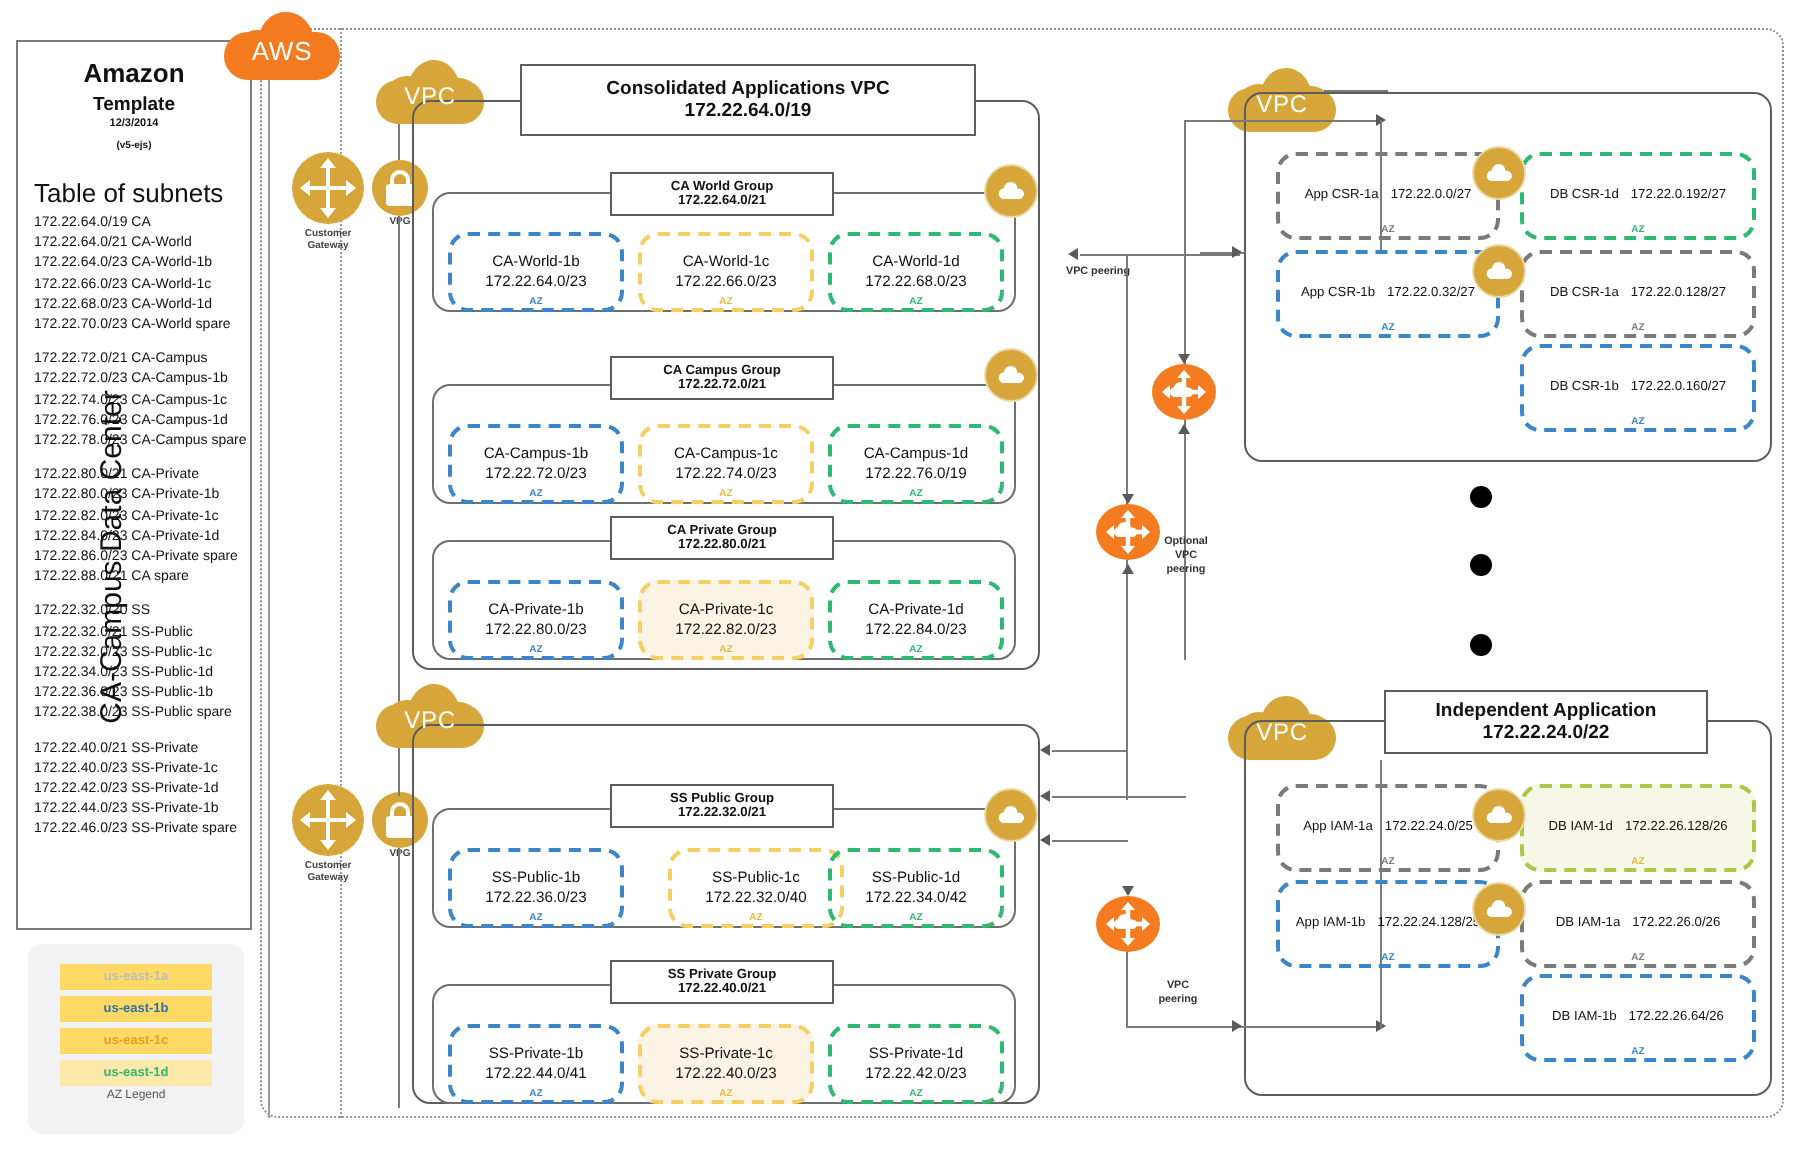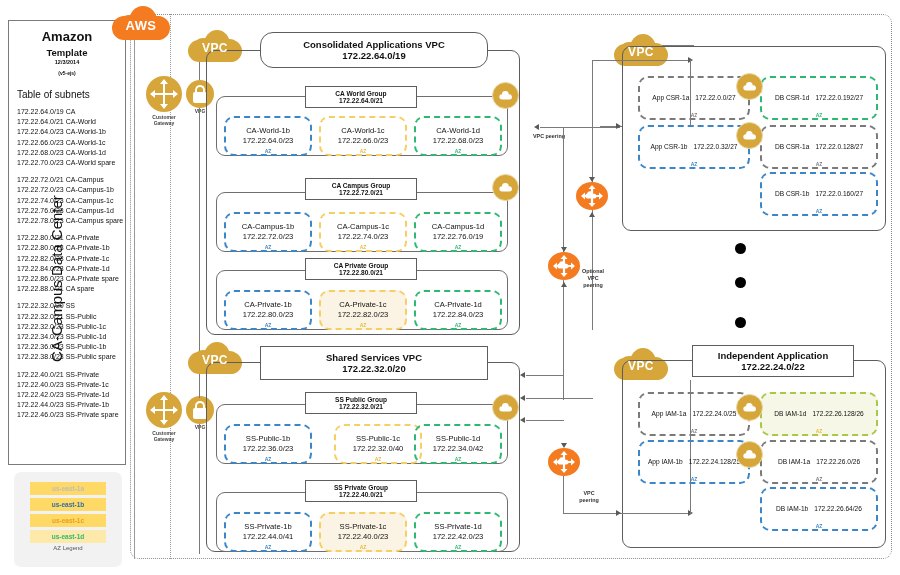--- a/index.html
+++ b/index.html
@@ -6,40 +6,40 @@
   body{font-family:"Liberation Sans","DejaVu Sans",sans-serif;}
   #canvas{position:relative;width:900px;height:575px;overflow:hidden;background:#fff;}
   .abs{position:absolute;box-sizing:border-box;}
 
   
   #title-panel{left:8px;top:20px;width:118px;height:445px;border:1px solid #7b7b7b;background:#fff;}
   .t-amazon{position:absolute;top:8px;left:0;width:100%;text-align:center;font-size:13px;font-weight:bold;color:#111;}
   .t-template{position:absolute;top:26px;left:0;width:100%;text-align:center;font-size:9.5px;font-weight:bold;color:#111;}
   .t-date{position:absolute;top:38px;left:0;width:100%;text-align:center;font-size:5.5px;font-weight:bold;color:#111;}
   .t-ver{position:absolute;top:49px;left:0;width:100%;text-align:center;font-size:5px;font-weight:bold;color:#111;}
-  .t-tos{position:absolute;top:68px;left:8px;font-size:10px;color:#111;}
+  .t-tos{position:absolute;top:68px;left:8px;font-size:13px;color:#111;}
   #subnet-table{position:absolute;top:86px;left:8px;right:4px;}
   .sn-group{margin-bottom:7px;}
   .sn-row{font-size:7px;color:#111;line-height:10.2px;white-space:nowrap;}
 
   
   #az-legend{left:14px;top:472px;width:108px;height:95px;background:#f2f2f2;border-radius:7px;}
   .az-chip{position:absolute;left:16px;width:76px;height:13px;text-align:center;font-size:6.5px;font-weight:bold;line-height:13px;}
   .az-legend-cap{position:absolute;left:0;top:73px;width:100%;text-align:center;font-size:6px;color:#555;}
 
   
   #aws-region{left:130px;top:14px;width:762px;height:545px;border:1.4px dotted #8c8c8c;border-radius:9px;}
 
   
   .cloud{position:absolute;}
   .cloud .body{position:absolute;left:0;top:26%;width:100%;height:58%;border-radius:40px;}
   .cloud .p1{position:absolute;left:8%;top:22%;width:42%;height:62%;border-radius:50%;}
   .cloud .p2{position:absolute;left:30%;top:0%;width:48%;height:78%;border-radius:50%;}
   .cloud .p3{position:absolute;left:58%;top:24%;width:38%;height:60%;border-radius:50%;}
-  .cloud .lbl{position:absolute;left:0;top:30%;width:100%;text-align:center;color:#fff;font-weight:bold;letter-spacing:.4px;z-index:3;}
+  .cloud .lbl{position:absolute;left:0;top:30%;width:100%;text-align:center;color:#fff;font-weight:normal;letter-spacing:.4px;z-index:3;}
 
   
   .vpc-title{border:1.2px solid #5d5d5d;background:#fff;text-align:center;display:flex;flex-direction:column;justify-content:center;z-index:6;}
   .vpc-title .l1{font-size:9.5px;font-weight:bold;color:#111;}
   .vpc-title .l2{font-size:9.5px;font-weight:bold;color:#111;}
   .vpc-outline{border:1.1px solid #5d5d5d;border-radius:9px;background:transparent;}
   .grp-outline{border:1.1px solid #6e6e6e;border-radius:9px;background:transparent;}
   .grp-title{border:1px solid #5d5d5d;background:#fff;text-align:center;display:flex;flex-direction:column;justify-content:center;z-index:6;}
   .grp-title .l1{font-size:6.6px;font-weight:bold;color:#111;}
   .grp-title .l2{font-size:6.6px;font-weight:bold;color:#111;}
@@ -220,21 +220,21 @@
   </div>
   <div class="cloud" style="left:614px;top:348px;width:54px;height:38px;">
     <div class="body" style="background:#d6a63a;"></div>
       <div class="p1" style="background:#d6a63a;"></div>
     <div class="p2" style="background:#d6a63a;"></div>
       <div class="p3" style="background:#d6a63a;"></div>
     <div class="lbl" style="font-size:12px;">VPC</div>
   </div>
 
   <div class="abs ln lnh" style="left:236px;top:50px;width:26px;"></div>
-  <div class="abs vpc-title" style="left:260px;top:32px;width:228px;height:36px;border-radius:13px;">
+  <div class="abs vpc-title" style="left:260px;top:32px;width:228px;height:36px;">
     <div class="l1">Consolidated Applications VPC</div>
     <div class="l2">172.22.64.0/19</div>
   </div>
   <div class="abs vpc-outline" style="left:206px;top:50px;width:314px;height:285px;"></div>
 
   <div class="abs grp-outline" style="left:216px;top:96px;width:292px;height:60px;"></div>
   <div class="abs grp-title" style="left:305px;top:86px;width:112px;height:22px;">
     <div class="l1">CA World Group</div>
     <div class="l2">172.22.64.0/21</div>
   </div>
@@ -255,24 +255,20 @@
       </svg>
   </div>
 
   <div class="abs grp-outline" style="left:216px;top:270px;width:292px;height:60px;"></div>
   <div class="abs grp-title" style="left:305px;top:258px;width:112px;height:22px;">
     <div class="l1">CA Private Group</div>
     <div class="l2">172.22.80.0/21</div>
   </div>
 
   <div class="abs ln lnh" style="left:236px;top:362px;width:26px;"></div>
-  <div class="abs vpc-title" style="left:260px;top:346px;width:228px;height:34px;">
-    <div class="l1">Shared Services VPC</div>
-    <div class="l2">172.22.32.0/20</div>
-  </div>
   <div class="abs vpc-outline" style="left:206px;top:362px;width:314px;height:190px;"></div>
 
   <div class="abs grp-outline" style="left:216px;top:404px;width:292px;height:60px;"></div>
   <div class="abs grp-title" style="left:305px;top:392px;width:112px;height:22px;">
     <div class="l1">SS Public Group</div>
     <div class="l2">172.22.32.0/21</div>
   </div>
   <div class="natcloud" style="left:492px;top:394px;width:25px;height:25px;">
     <svg class="g" viewBox="0 0 24 14">
         <path d="M6,13 a4,4 0 0,1 0,-8 a5,5 0 0,1 10,0.4 a3.4,3.4 0 0,1 2,7.6 z" fill="#fff"></path>

